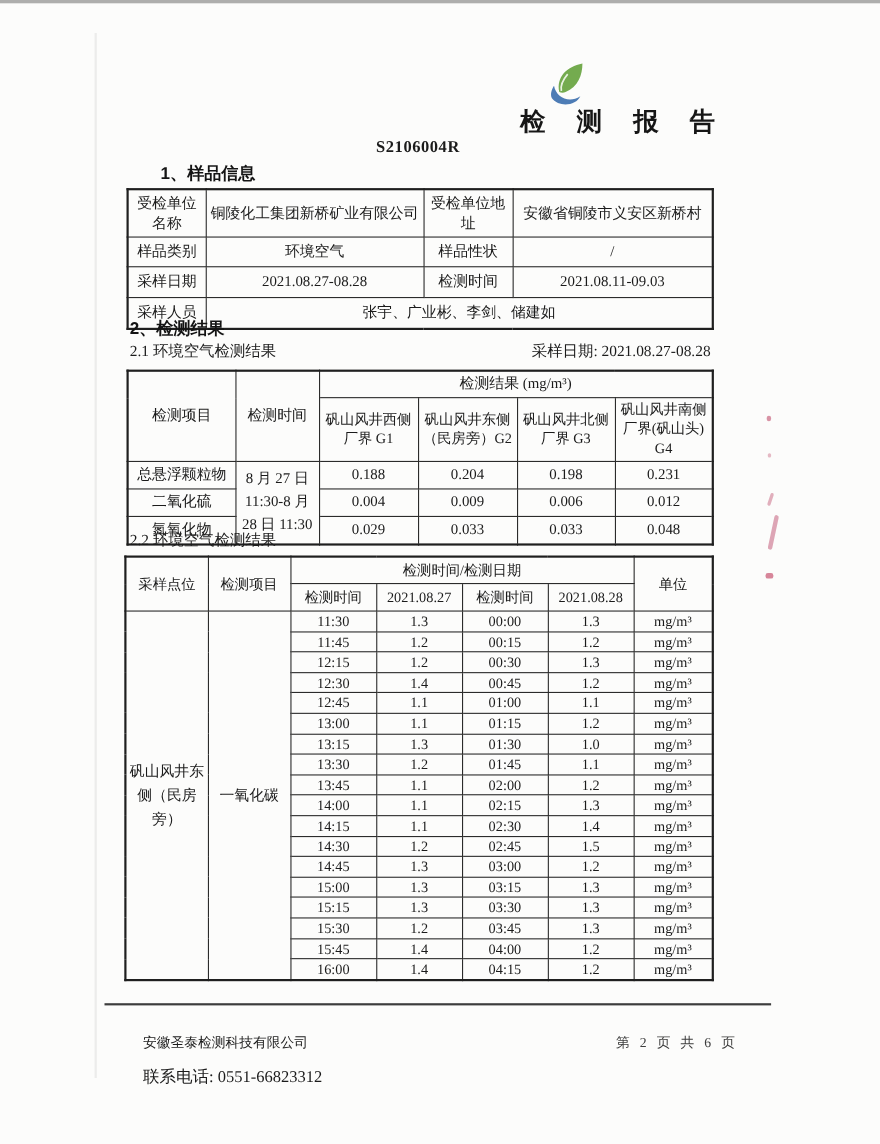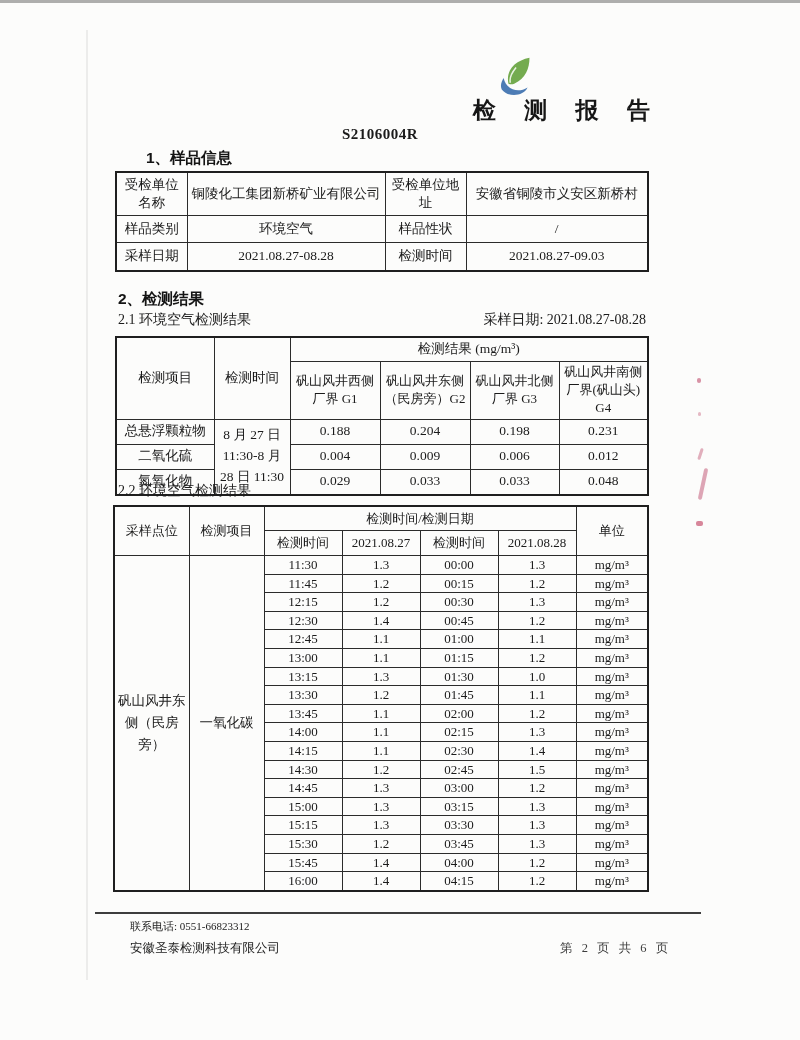--- a/index.html
+++ b/index.html
@@ -44,21 +44,21 @@
   #table21 .time-range{line-height:1.55;}
 
   #table22{left:113px;top:505px;width:534px;font-size:13px;}
   #table22 thead th{height:21px;}
   #table22 thead tr.h2 th{height:22px;}
   #table22 tbody td{height:17.6px;padding:0 2px;}
   #table22 .span-cell{line-height:1.6;font-size:13.5px;}
 
   
   .footer-line{position:absolute;left:95px;top:912px;width:606px;height:2px;background:#3d3d3d;}
-  .footer-phone{position:absolute;left:130px;top:919px;font-size:11px;}
+  .footer-phone{position:absolute;left:130px;top:970px;font-size:15px;}
   .footer-company{position:absolute;left:130px;top:940px;font-size:12.5px;}
   .footer-page{position:absolute;left:560px;top:940px;font-size:12.5px;letter-spacing:3px;color:#3c3c3c;}
 
   
   .bleed{position:absolute;border-radius:2px;}
   #bleed1{left:697px;top:378px;width:4px;height:5px;background:rgba(185,60,95,.55);}
   #bleed2{left:698px;top:412px;width:3px;height:4px;background:rgba(185,60,95,.35);}
   #bleed3{left:699px;top:448px;width:3px;height:12px;background:rgba(185,60,95,.40);transform:rotate(18deg);}
   #bleed4{left:701px;top:468px;width:4px;height:32px;background:rgba(185,60,95,.45);transform:rotate(12deg);border-radius:3px;}
   #bleed5{left:696px;top:521px;width:7px;height:5px;background:rgba(190,55,90,.6);}
@@ -101,21 +101,25 @@
     <tr class="r2">
       <td>样品类别</td>
       <td>环境空气</td>
       <td>样品性状</td>
       <td>/</td>
     </tr>
     <tr class="r3">
       <td>采样日期</td>
       <td>2021.08.27-08.28</td>
       <td>检测时间</td>
-      <td>2021.08.27-09.03</td>
+      <td>2021.08.11-09.03</td>
+    </tr>
+    <tr class="r4">
+      <td>采样人员</td>
+      <td colspan="3">张宇、广业彬、李剑、储建如</td>
     </tr>
   </tbody>
 </table>
 
 <div class="sec-heading" id="h-sec2">2、检测结果</div>
 
 <div class="sub-row">
   <span>2.1 环境空气检测结果</span>
   <span>采样日期: 2021.08.27-08.28</span>
 </div>

